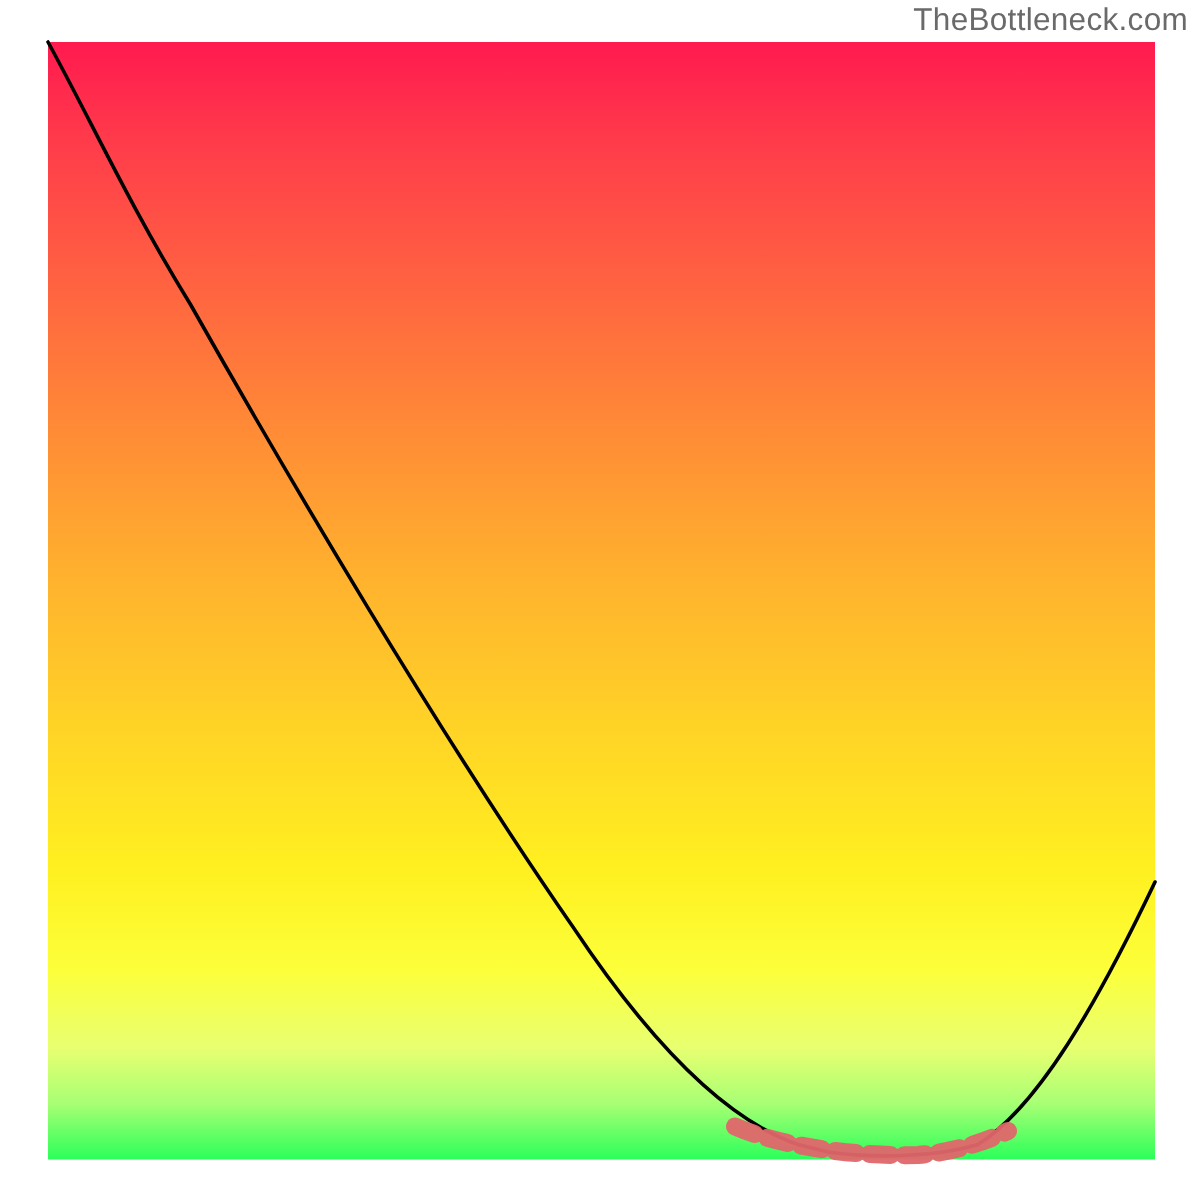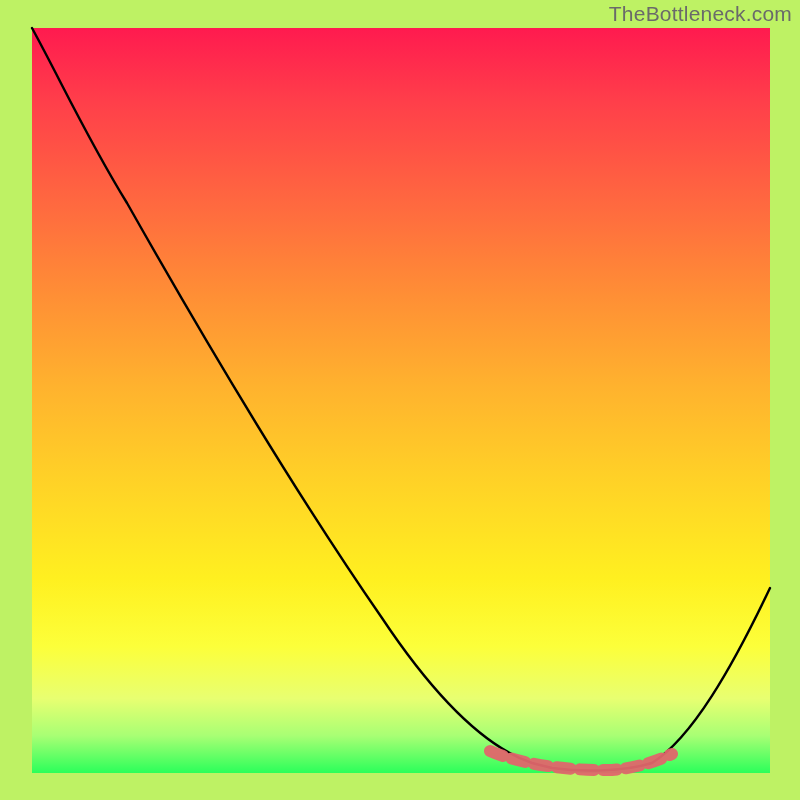--- a/index.html
+++ b/index.html
@@ -8,21 +8,21 @@
     width: 800px;
     height: 800px;
     background: #000;
     overflow: hidden;
     font-family: Arial, Helvetica, sans-serif;
   }
   .frame {
     position: relative;
     width: 800px;
     height: 800px;
-    background: #bef264;
+    background: #ffffff;
   }
   .watermark {
     position: absolute;
     top: 2px;
     right: 8px;
     color: #6a6a6a;
     font-size: 21px;
     letter-spacing: 0.2px;
     font-weight: 500;
     z-index: 10;

